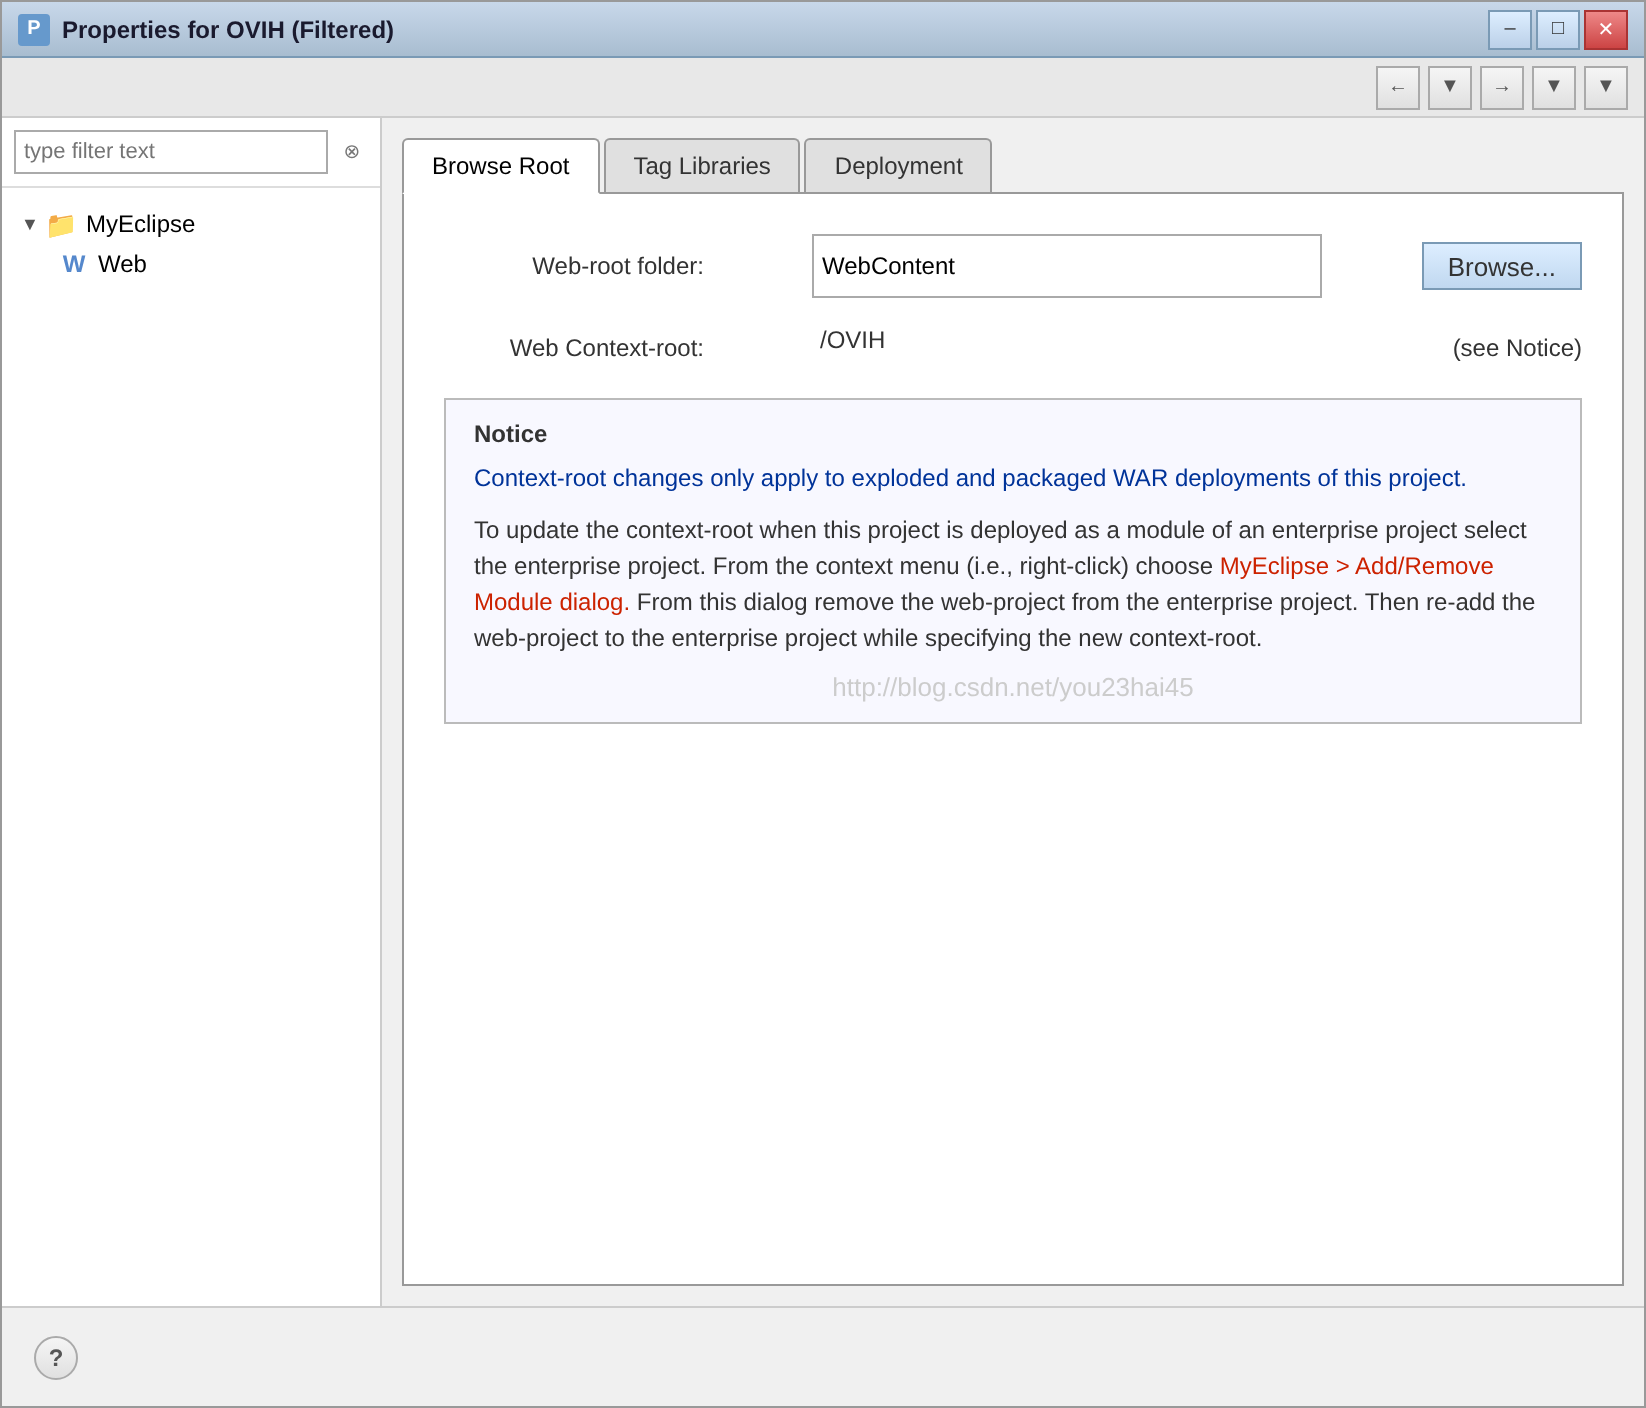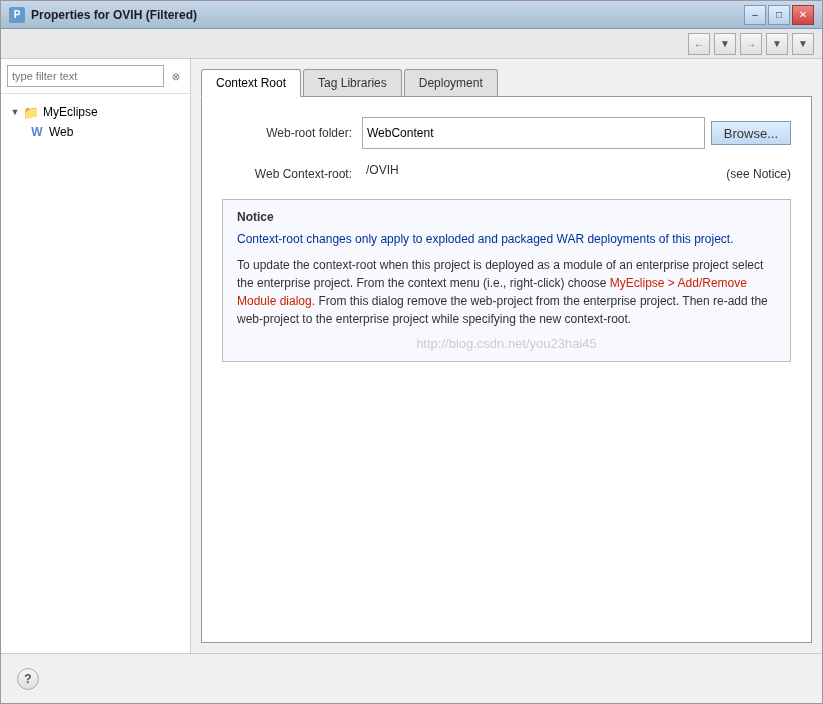--- a/index.html
+++ b/index.html
@@ -208,20 +208,21 @@
       background: #fff;
       border: 1px solid #999;
       border-top: none;
       padding: 20px;
       overflow: auto;
     }
     .form-row {
       display: flex;
       align-items: center;
       margin-bottom: 14px;
+      gap: 44px;
     }
     .form-label {
       width: 140px;
       text-align: right;
       padding-right: 10px;
       font-size: 12px;
       color: #333;
     }
     .form-input {
       flex: 1;
@@ -366,21 +367,21 @@
           <div class="tree-icon tree-web-icon">W</div>
           <span>Web</span>
         </div>
       </div>
     </div>
 
     <div class="main-panel">
       <div class="tab-container">
 
         <div class="tab-header">
-          <div class="tab active">Context Root</div>
+          <div class="tab active">Browse Root</div>
           <div class="tab">Tag Libraries</div>
           <div class="tab">Deployment</div>
         </div>
 
         <div class="tab-content">
 
           <div class="form-row">
             <span class="form-label">Web-root folder:</span>
             <input class="form-input" type="text" value="WebContent" style="">
             <button class="browse-btn">Browse...</button>

